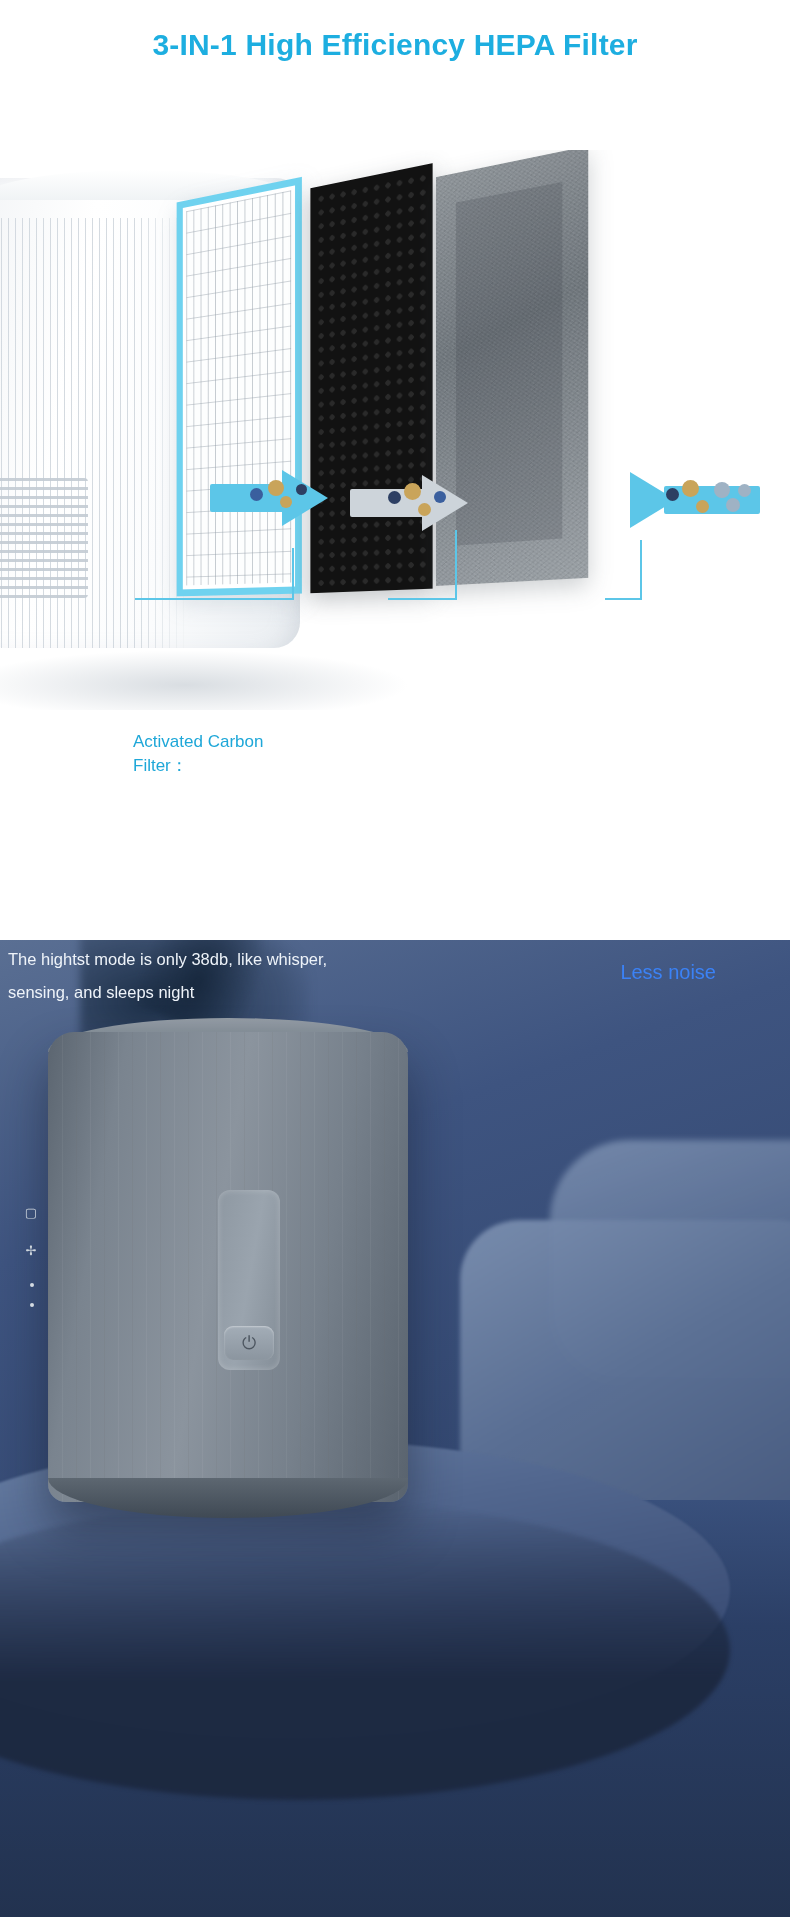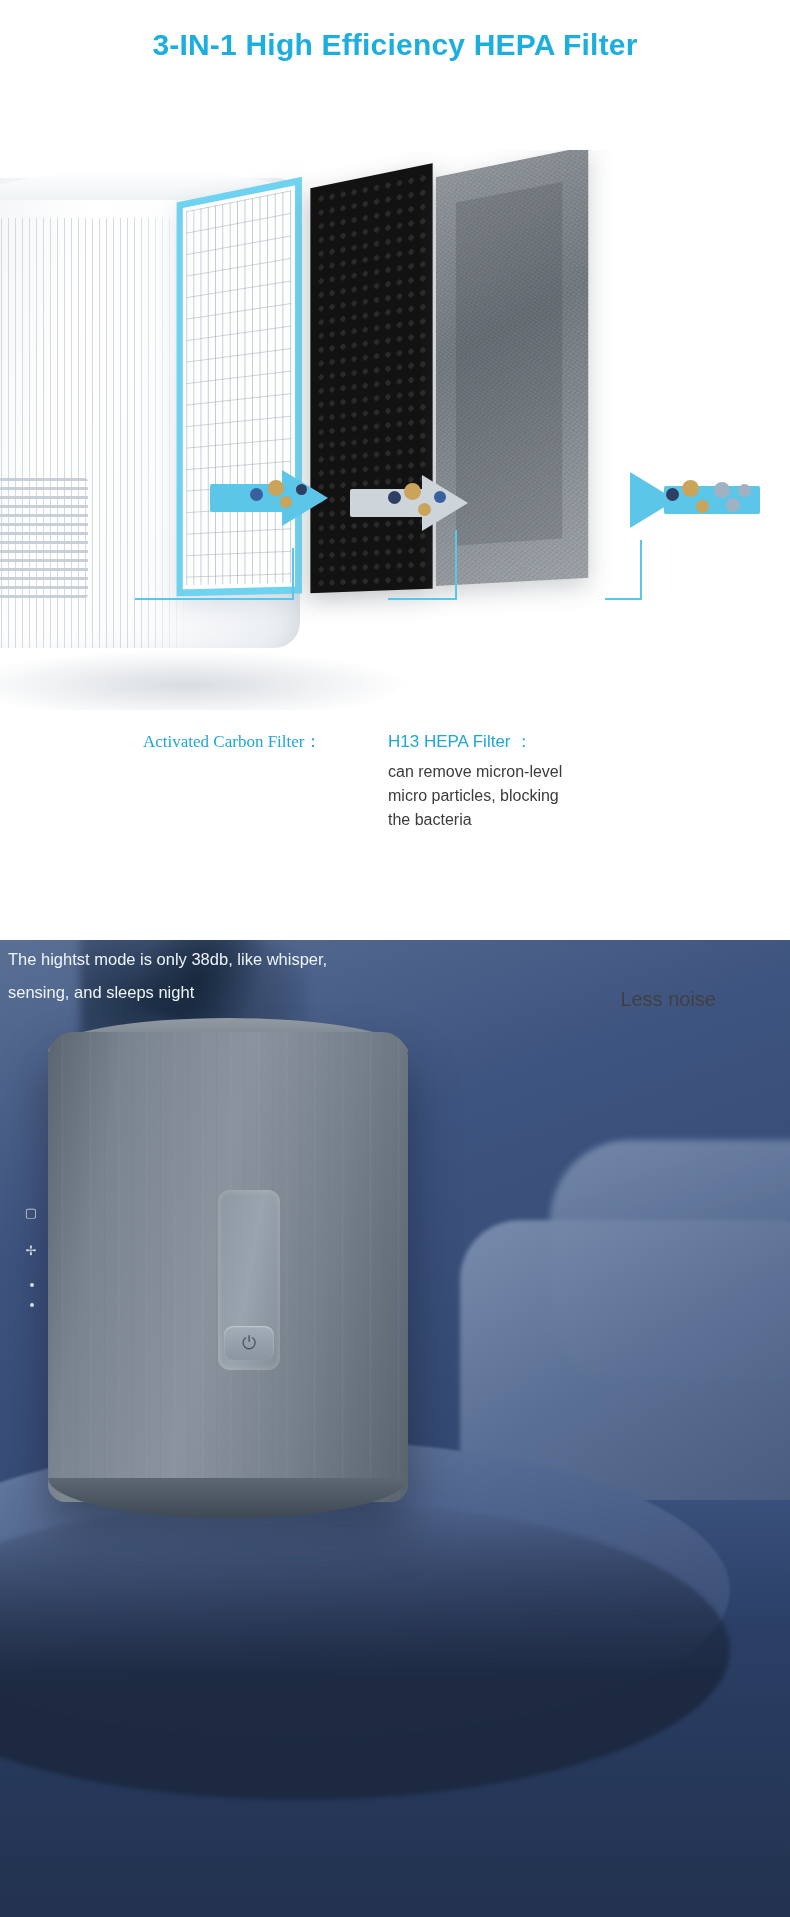--- a/index.html
+++ b/index.html
@@ -240,21 +240,21 @@
     font-size: 16px;
     line-height: 24px;
     color: #3b3b3b;
   }
   .cap h4 {
     margin: 0 0 6px 0;
     font-size: 17px;
     font-weight: 400;
     color: #1ea7d8;
   }
-  .cap-1 { left: 143px; width: 180px; font-family: Liberation Serif, serif; }
+  .cap-1 { left: 133px; width: 180px; }
   .cap-2 { left: 388px; width: 175px; }
   .cap-3 { left: 605px; width: 175px; }
 
   
   .sec-noise {
     position: absolute;
     top: 940px;
     left: 0;
     width: 790px;
     height: 977px;
@@ -341,23 +341,23 @@
   }
   .db-value {
     position: absolute;
     right: 92px; top: 890px;
     font-size: 36px;
     font-weight: bold;
     color: #ffffff;
   }
   .db-label {
     position: absolute;
-    right: 74px; top: 988px;
+    right: 74px; top: 961px;
     font-size: 20px;
-    color: #404040;
+    color: #3b82f6;
   }
 
   
   .purifier2 {
     position: absolute;
     left: 48px; top: 1032px;
     width: 360px; height: 470px;
     border-radius: 26px 26px 18px 18px;
     background: linear-gradient(100deg, #5b6570 0%, #7a848f 18%, #8b949e 46%, #76808b 72%, #59636e 100%);
     box-shadow: 0 28px 50px rgba(15,22,38,0.45);
@@ -493,24 +493,20 @@
 
     <div class="leader leader-v" style="left:455px; top:530px; height:70px;"></div>
     <div class="leader leader-h" style="left:388px; top:598px; width:68px;"></div>
 
     <div class="leader leader-v" style="left:640px; top:540px; height:60px;"></div>
     <div class="leader leader-h" style="left:605px; top:598px; width:36px;"></div>
 
     <div class="captions">
       <div class="cap cap-1">
         <h4>Activated Carbon Filter：</h4>
-      </div>
-      <div class="cap cap-2">
-        <h4>H13 HEPA Filter ：</h4>
-        <div>can remove micron-level micro particles, blocking the bacteria</div>
       </div>
     </div>
   </div>
 
   <div class="sec-noise">
     <div class="bg-wall"></div>
     <div class="bg-leaf"></div>
     <div class="bg-leaf2"></div>
     <div class="bg-pillow2"></div>
     <div class="bg-pillow"></div>

